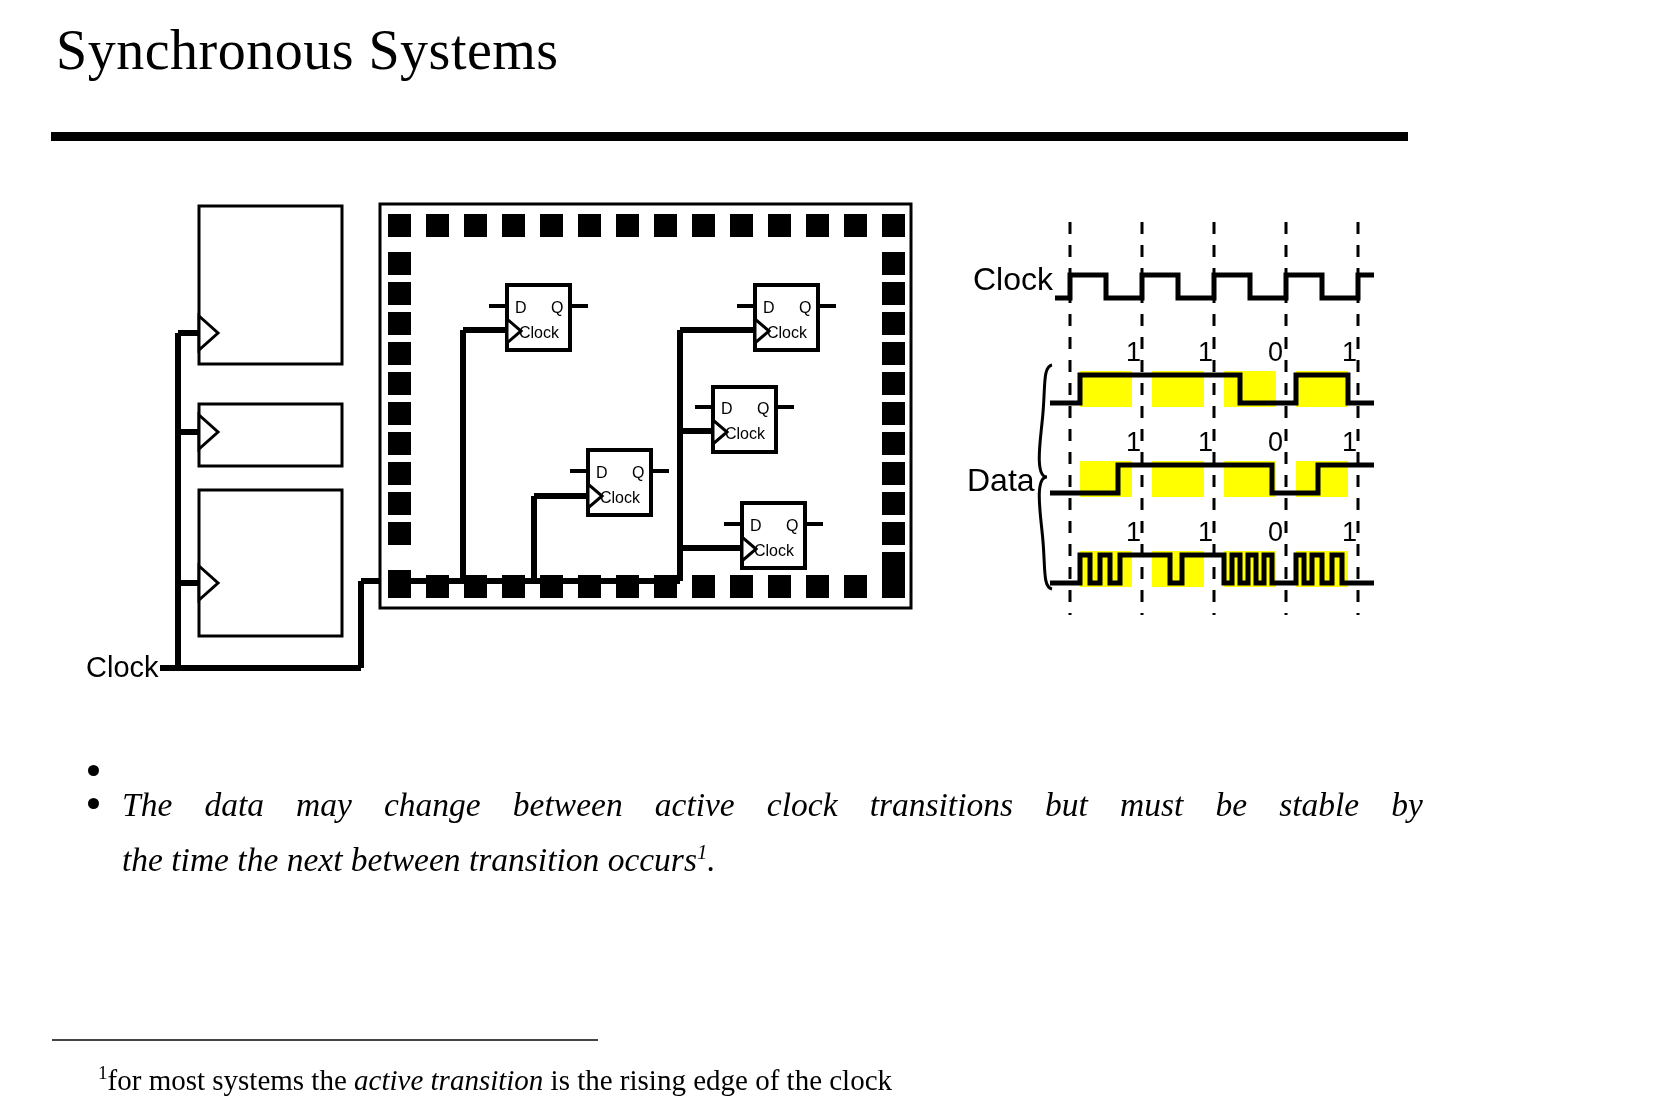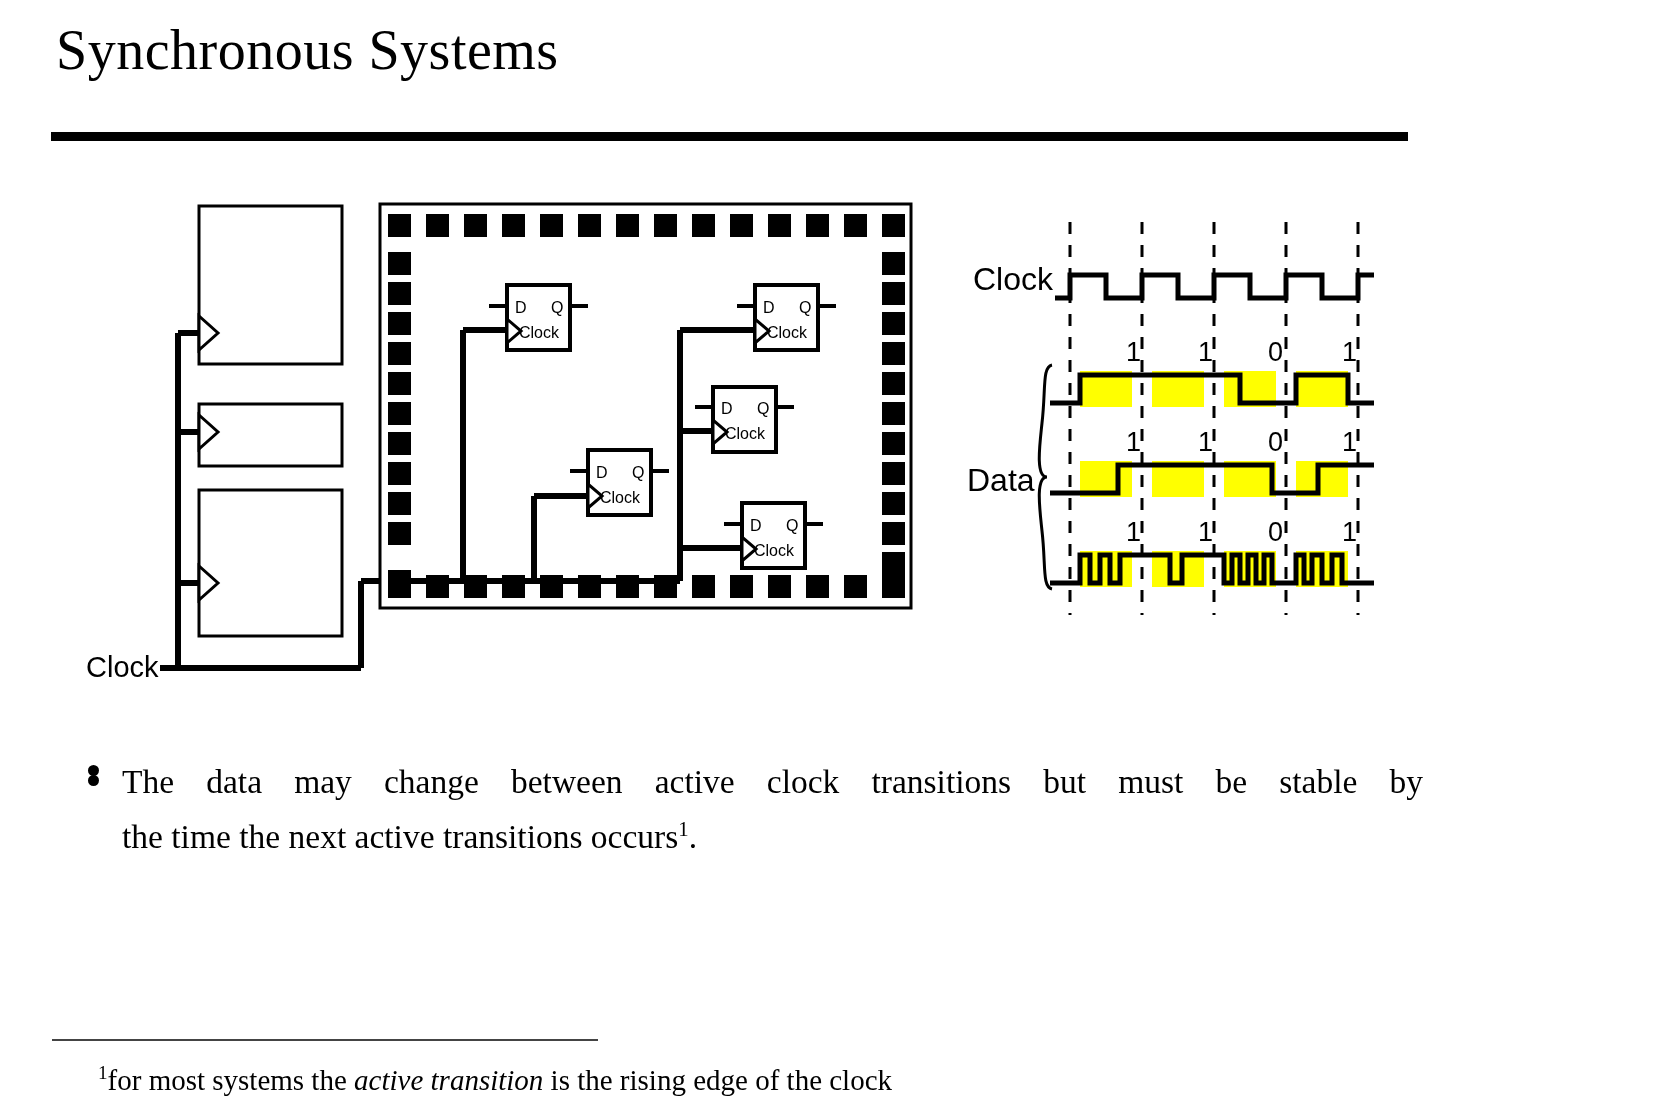--- a/index.html
+++ b/index.html
@@ -42,21 +42,21 @@
   }
   .bullet{
     position:relative;
     font-family:"Liberation Serif", serif;
     font-size:33.5px;
     line-height:47px;
     color:#000;
     padding-left:44px;
     text-align:justify;
   }
-  .bullet + .bullet{margin-top:10px;}
+  .bullet + .bullet{margin-top:33px;font-style:italic;}
   .bullet .dot{
     position:absolute;
     left:10px; top:17px;
     width:11px;height:11px;
     border-radius:50%;
     background:#000;
   }
   .b2-line1{display:block;text-align:justify;text-align-last:justify;}
   .b2-line2{display:block;}
   sup{font-size:0.62em;vertical-align:super;}
@@ -327,20 +327,20 @@
     </svg>
   </div>
 
   <div class="bullets">
     <div class="bullet">
       <span class="dot"></span>
     </div>
     <div class="bullet">
       <span class="dot"></span>
       <span class="b2-line1">The data may change between active clock transitions but must be stable by</span>
-      <span class="b2-line2"><span>the time the next active transitions occurs</span><sup>1</sup><span>.</span></span>
+      <span class="b2-line2"><span>the time the next between transition occurs</span><sup>1</sup><span>.</span></span>
     </div>
   </div>
 
   <div class="footnote-rule"></div>
   <div class="footnote"><span class="fnmark">1</span><span>for most systems the </span><i>active transition</i><span> is the rising edge of the clock</span></div>
 
 </div>
 
 </body></html>

